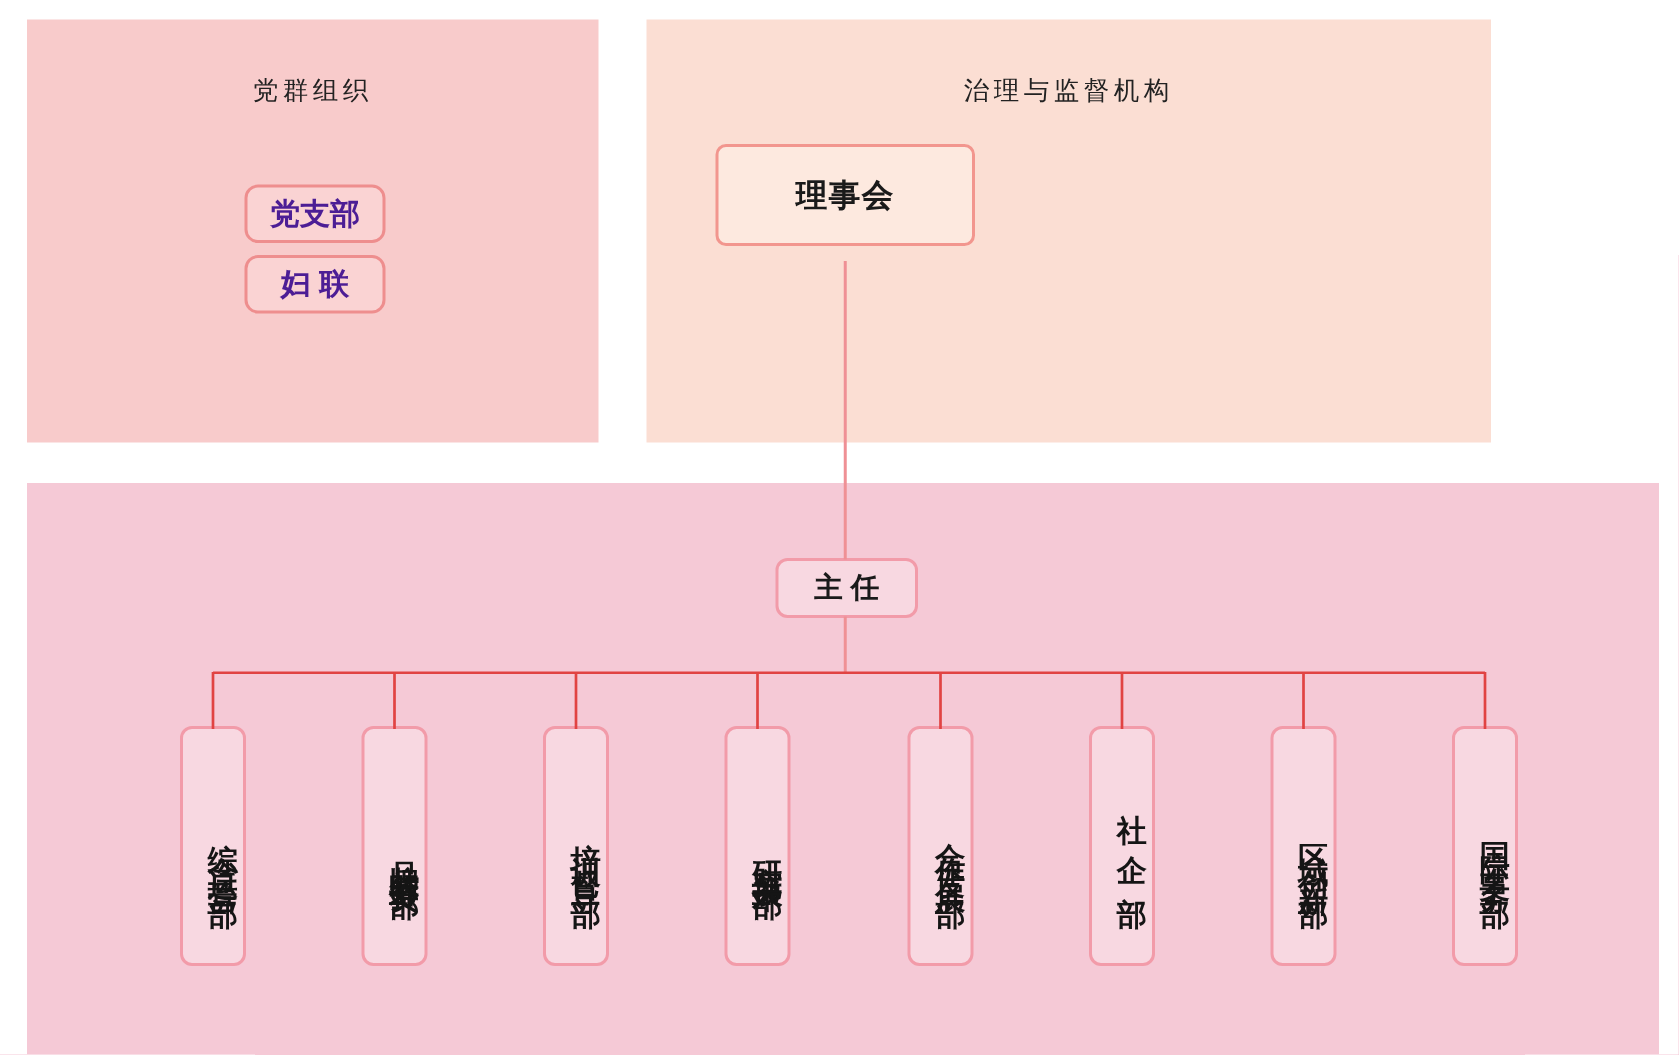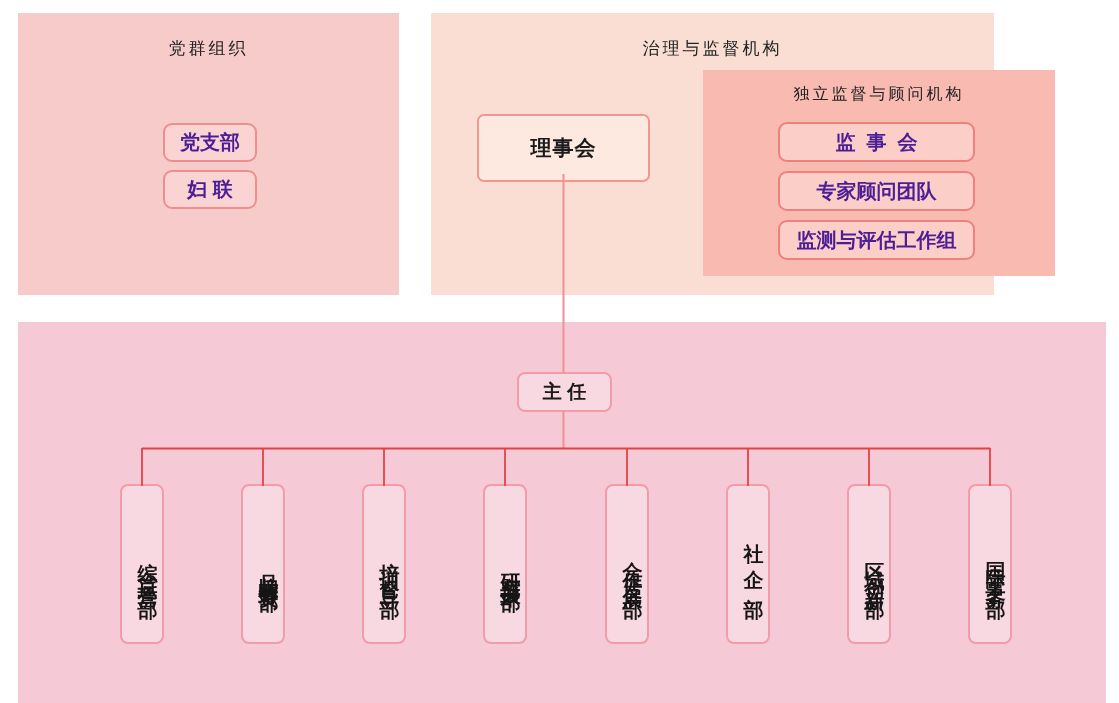--- a/index.html
+++ b/index.html
@@ -4,34 +4,34 @@
 <style>
   html,body{margin:0;padding:0;}
   body{
     width:1119px;height:703px;position:relative;background:#ffffff;
     font-family:"Liberation Sans",sans-serif;color:#1a1a1a;overflow:hidden;
   }
   .panel{position:absolute;box-sizing:border-box;z-index:1;}
   .panel-title{
     font-family:"DejaVu Serif",serif;
     font-size:17px;letter-spacing:3px;color:#222;text-align:center;
-    padding-top:24px;white-space:pre;
+    padding-top:36px;white-space:pre;
   }
   
   #panel-party{left:18px;top:13px;width:381px;height:282px;background:var(--party-bg,#f8cbcb);}
   #party-items{position:absolute;left:145px;top:110px;display:flex;flex-direction:column;gap:8px;}
   .pill{
     box-sizing:border-box;display:flex;align-items:center;justify-content:center;
     border-radius:9px;font-weight:700;font-size:20px;white-space:pre;color:#4c1d95;
   }
   .party-pill{width:94px;height:39px;background:var(--party-fill,#fad3d3);border:2px solid var(--party-border,#ee8e8e);}
   
   #panel-gov{left:431px;top:13px;width:563px;height:282px;background:var(--gov-bg,#fbded3);}
   #board-box{
-    position:absolute;left:46px;top:101px;width:173px;height:68px;box-sizing:border-box;
+    position:absolute;left:46px;top:83px;width:173px;height:68px;box-sizing:border-box;
     background:var(--board-fill,#fde9df);border:2px solid var(--board-border,#f2968e);
     border-radius:7px;display:flex;align-items:center;justify-content:center;
     font-weight:700;font-size:21px;letter-spacing:1px;
   }
   #panel-indep{
     position:absolute;left:272px;top:57px;width:352px;height:206px;
     background:var(--indep-bg,#f9bab1);
   }
   #panel-indep .panel-title{padding-top:14px;font-size:16px;}
   #indep-items{position:absolute;left:75px;top:52px;display:flex;flex-direction:column;gap:9px;}
@@ -64,28 +64,20 @@
   <div class="panel-title">党群组织</div>
   <div id="party-items">
       <div class="pill party-pill">党支部</div>
       <div class="pill party-pill">妇 联</div>
     </div>
 </div>
 
 <div class="panel" id="panel-gov">
   <div class="panel-title">治理与监督机构</div>
   <div id="board-box">理事会</div>
-  <div id="panel-indep">
-    <div class="panel-title">独立监督与顾问机构</div>
-    <div id="indep-items">
-        <div class="pill indep-pill">监  事  会</div>
-        <div class="pill indep-pill">专家顾问团队</div>
-        <div class="pill indep-pill">监测与评估工作组</div>
-      </div>
-  </div>
 </div>
 
 <div class="panel" id="panel-exec">
   <div id="director-box">主 任</div>
   <div id="dept-row">
       <div class="dept-box" style="left: 102px; letter-spacing: 9px;">综合运营部</div>
       <div class="dept-box" style="left: 223px; letter-spacing: 3.5px;">品牌与筹资部</div>
       <div class="dept-box" style="left: 344px; letter-spacing: 9px;">培训督导部</div>
       <div class="dept-box" style="left: 465px; letter-spacing: 3.5px;">研究与技术部</div>
       <div class="dept-box" style="left: 587px; letter-spacing: 9px;">合作发展部</div>

